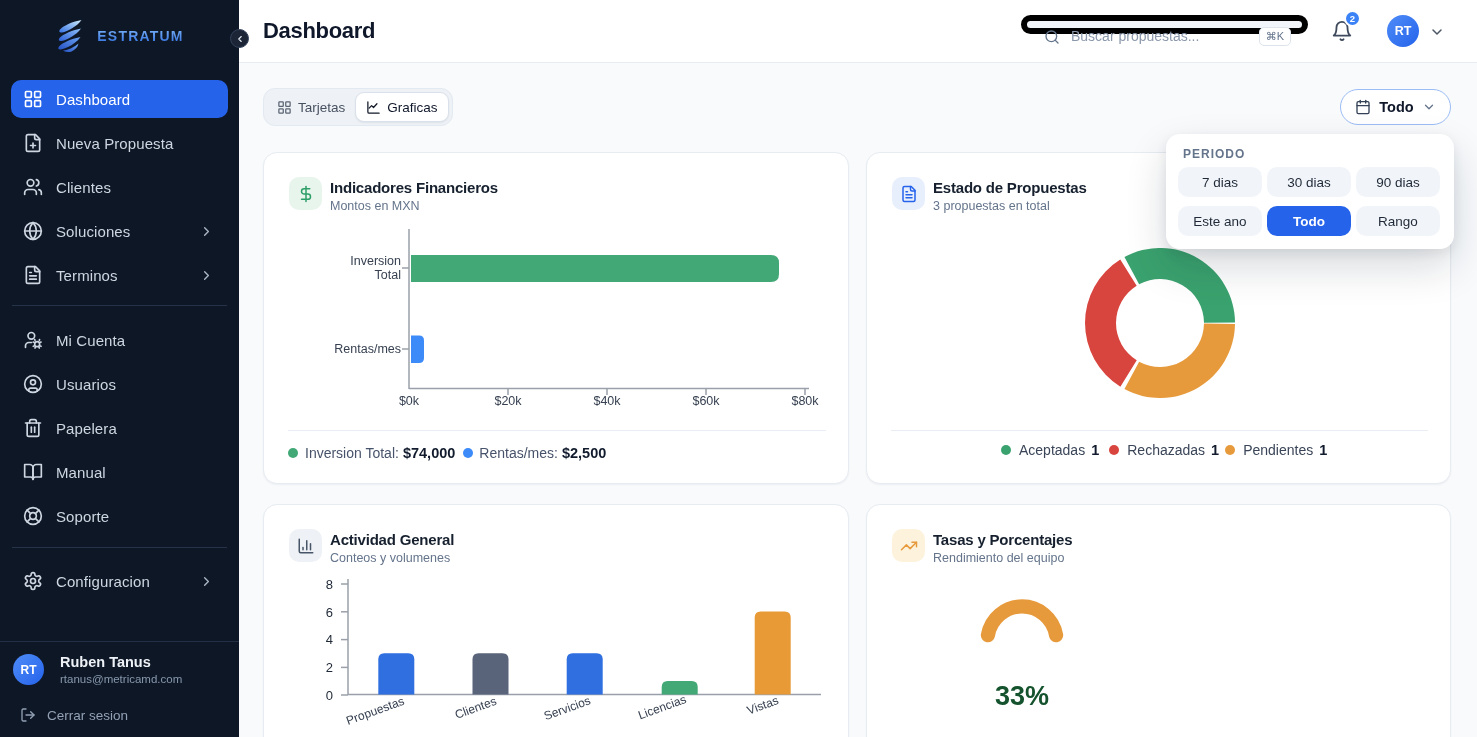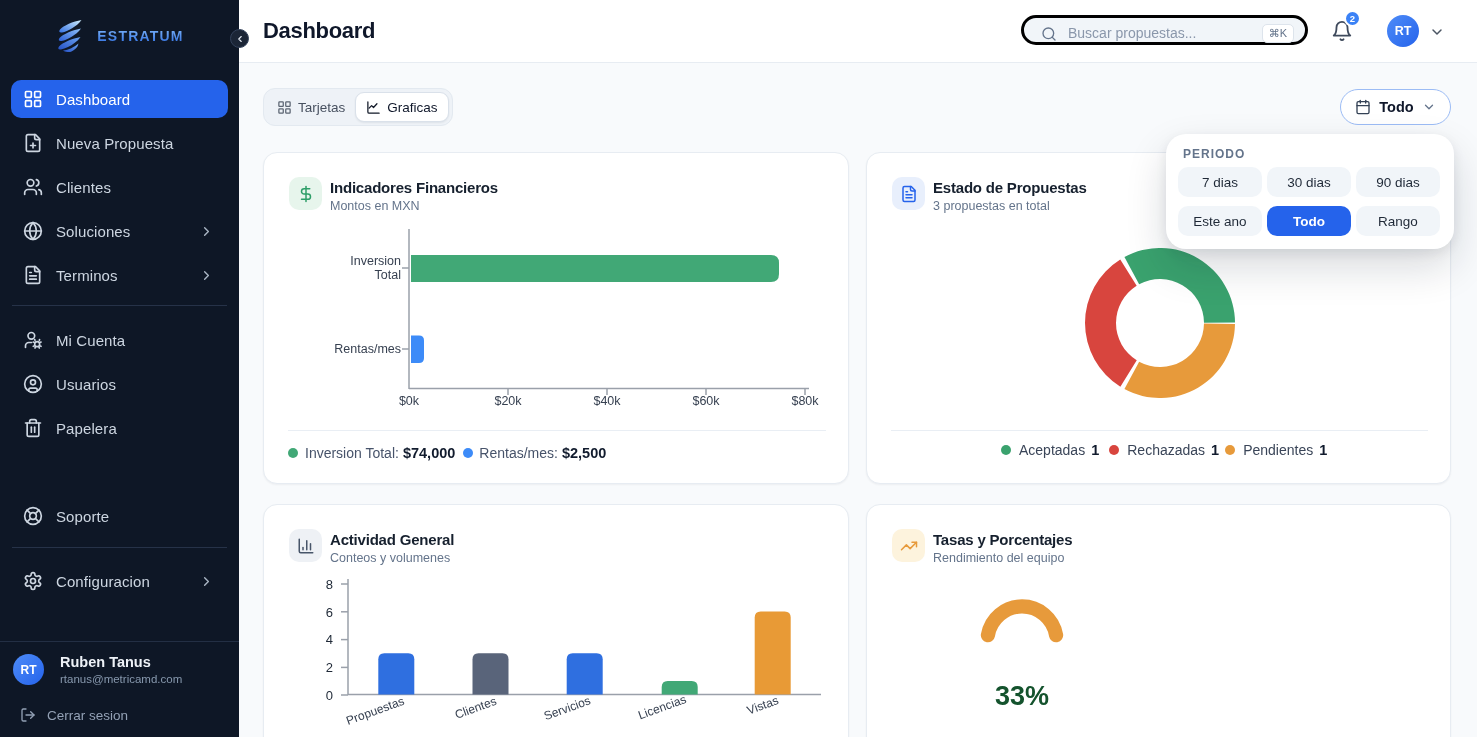--- a/index.html
+++ b/index.html
@@ -26,21 +26,21 @@
   #user-av { position:absolute; left:13px; top:654px; width:31px; height:31px; border-radius:50%;
     background:linear-gradient(135deg,#4e8cf8,#2563eb); color:#fff; font-size:12px; font-weight:700;
     display:flex; align-items:center; justify-content:center; }
   #user-name { position:absolute; left:60px; top:654px; color:#eef2f7; font-size:14.5px; font-weight:700; }
   #user-mail { position:absolute; left:60px; top:673px; color:#8798ad; font-size:11.5px; }
   #logout { position:absolute; left:20px; top:707px; display:flex; align-items:center; gap:11px; color:#93a1b5; font-size:13.5px; }
 
   
   #header { position:absolute; left:239px; top:0; width:1238px; height:63px; background:#ffffff; border-bottom:1px solid #e7ecf2; }
   #hd-title { position:absolute; left:24px; top:18px; font-size:22px; font-weight:700; color:#0f172a; letter-spacing:-0.3px; }
-  #search { position:absolute; left:782px; top:15px; width:287px; height:30px; border-radius:16px; background:#f1f5f9; border:3px solid #000000; }
+  #search { position:absolute; left:782px; top:15px; width:287px; height:19px; border-radius:16px; background:#f1f5f9; border:6px solid #000000; }
   #search .ph { position:absolute; left:44px; top:7px; font-size:14px; color:#8a97ab; }
   #search .kbd { position:absolute; right:11px; top:6px; height:19px; padding:0 6px; border-radius:5px; background:#fff;
      border:1px solid #dde4ec; font-size:11px; color:#64748b; line-height:17px; }
   #bell { position:absolute; left:1092px; top:20px; color:#3f4a5c; }
   #bell-badge { position:absolute; left:1105px; top:10px; width:17px; height:17px; border-radius:50%; background:#3b82f6;
      border:2px solid #fff; color:#fff; font-size:9.5px; font-weight:700; display:flex; align-items:center; justify-content:center; }
   #hd-av { position:absolute; left:1148px; top:15px; width:32px; height:32px; border-radius:50%;
      background:linear-gradient(135deg,#4e8cf8,#2563eb); color:#fff; font-size:12.5px; font-weight:700;
      display:flex; align-items:center; justify-content:center; }
   #hd-chev { position:absolute; left:1190px; top:24px; color:#4b5563; }
@@ -48,21 +48,21 @@
   
   #tabs { position:absolute; left:263px; top:88px; height:38px; border-radius:12px; background:#eef2f7;
      border:1px solid #e3e9f0; display:flex; align-items:center; padding:0 3px; }
   .tab { height:30px; display:flex; align-items:center; gap:6px; padding:0 10px; font-size:13.5px; color:#47505f; border-radius:9px; }
   .tab.active { background:#fff; border:1px solid #dae1ea; box-shadow:0 1px 2px rgba(15,23,42,.07); color:#0f172a; font-weight:400; }
   #todo-btn { position:absolute; left:1340px; top:89px; width:111px; height:36px; border-radius:18px; background:#fff;
      border:1.5px solid #9cbcf5; display:flex; align-items:center; justify-content:center; gap:8px;
      font-size:14.5px; font-weight:700; color:#0f172a; }
 
   
-  #dd { position:absolute; left:1166px; top:134px; width:288px; height:115px; background:#fff; border-radius:20px;
+  #dd { position:absolute; left:1166px; top:134px; width:288px; height:115px; background:#fff; border-radius:14px;
      box-shadow:0 18px 40px rgba(15,23,42,.16), 0 4px 12px rgba(15,23,42,.08); z-index:20; }
   #dd .hd { position:absolute; left:17px; top:13px; font-size:12px; font-weight:700; letter-spacing:1px; color:#64748b; }
   .dd-btn { position:absolute; width:84px; height:30px; border-radius:10px; background:#f1f5f9;
      font-size:13.5px; color:#1f2937; display:flex; align-items:center; justify-content:center; }
   .dd-btn.active { background:#2563eb; color:#fff; font-weight:700; }
 
   
   .card { position:absolute; background:#fff; border:1px solid #e7ecf2; border-radius:14px; box-shadow:0 1px 2px rgba(15,23,42,.05); }
   .card .cicon { position:absolute; left:25px; top:24px; width:33px; height:33px; border-radius:10px;
      display:flex; align-items:center; justify-content:center; }
@@ -179,20 +179,27 @@
     <div class="nav-item" style="top:409px">
       <svg width="20" height="20" viewBox="0 0 24 24" fill="none" stroke="currentColor" stroke-width="2" stroke-linecap="round" stroke-linejoin="round">
           <path d="M3 6h18"></path>
           <path d="M19 6v14a2 2 0 0 1-2 2H7a2 2 0 0 1-2-2V6"></path>
           <path d="M8 6V4a2 2 0 0 1 2-2h4a2 2 0 0 1 2 2v2"></path>
           <line x1="10" y1="11" x2="10" y2="17"></line>
           <line x1="14" y1="11" x2="14" y2="17"></line>
         </svg>
       <span class="lbl">Papelera</span>
     </div>
+    <div class="nav-item" style="top:453px">
+      <svg width="20" height="20" viewBox="0 0 24 24" fill="none" stroke="currentColor" stroke-width="2" stroke-linecap="round" stroke-linejoin="round">
+          <path d="M2 3h6a4 4 0 0 1 4 4v14a3 3 0 0 0-3-3H2z"></path>
+          <path d="M22 3h-6a4 4 0 0 0-4 4v14a3 3 0 0 1 3-3h7z"></path>
+        </svg>
+      <span class="lbl">Manual</span>
+    </div>
     <div class="nav-item" style="top:497px">
       <svg width="20" height="20" viewBox="0 0 24 24" fill="none" stroke="currentColor" stroke-width="2" stroke-linecap="round" stroke-linejoin="round">
           <circle cx="12" cy="12" r="10"></circle>
           <circle cx="12" cy="12" r="4"></circle>
           <line x1="4.93" y1="4.93" x2="9.17" y2="9.17"></line>
           <line x1="14.83" y1="9.17" x2="19.07" y2="4.93"></line>
           <line x1="14.83" y1="14.83" x2="19.07" y2="19.07"></line>
           <line x1="9.17" y1="14.83" x2="4.93" y2="19.07"></line>
         </svg>
       <span class="lbl">Soporte</span>

